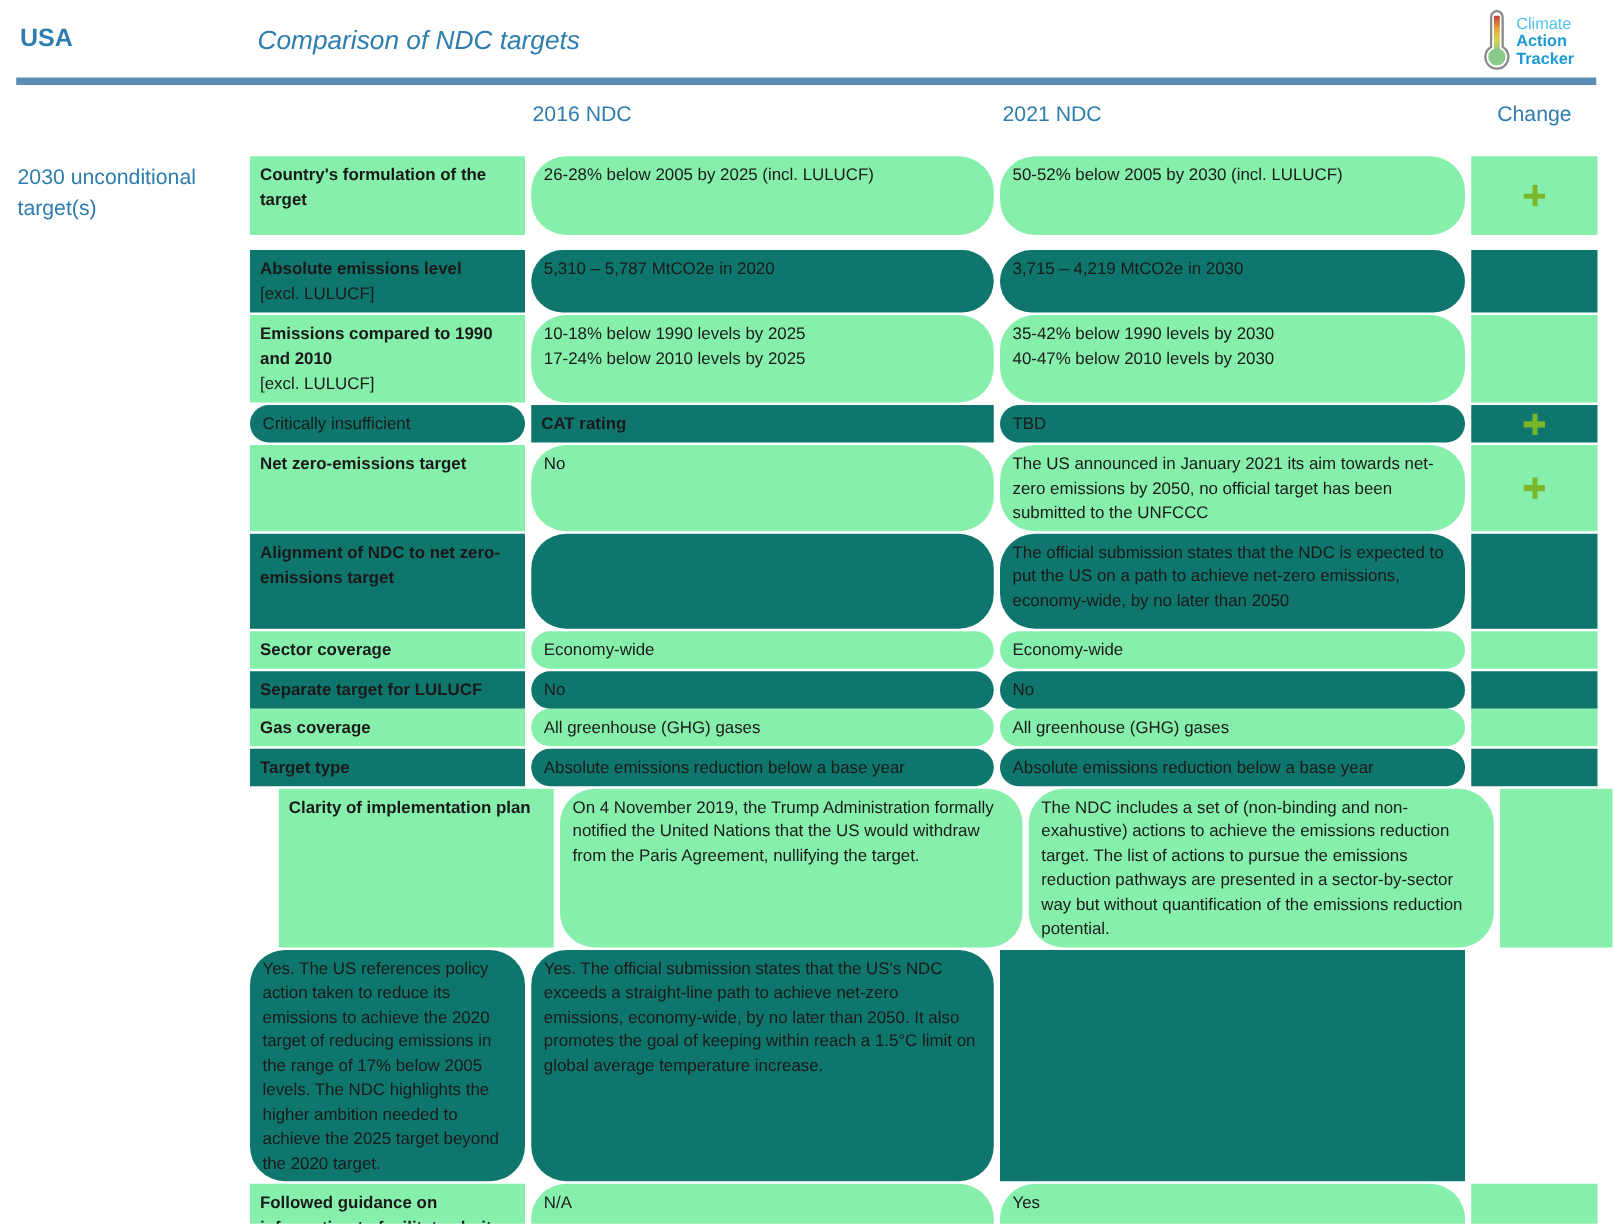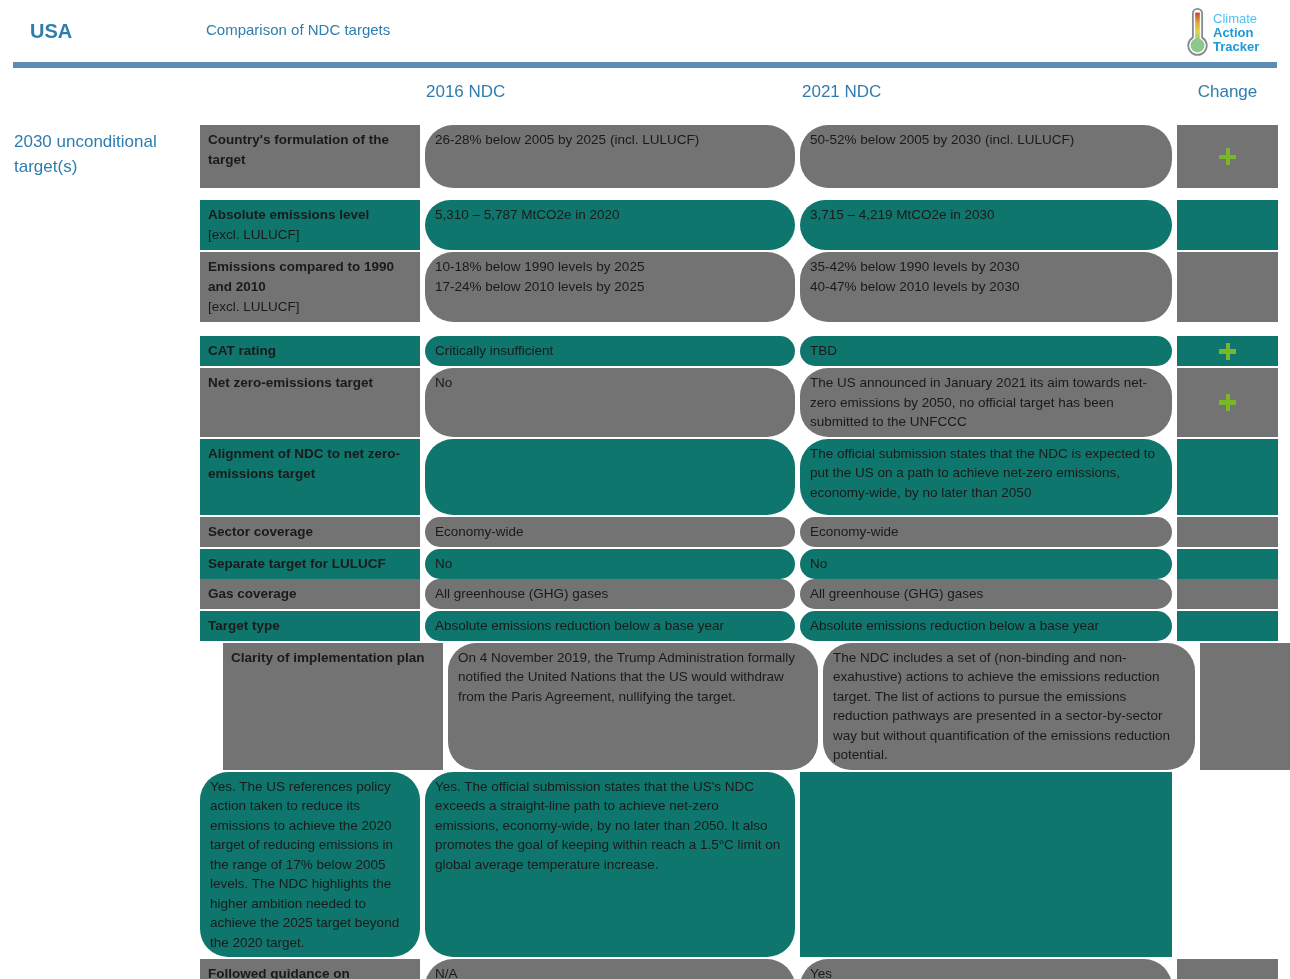--- a/index.html
+++ b/index.html
@@ -1,22 +1,22 @@
 <!DOCTYPE html>
 <html><head>
 <meta charset="utf-8">
 <style>
   html,body{margin:0;padding:0;background:#ffffff;}
   body{width:1290px;height:979px;position:relative;overflow:hidden;
        font-family:"Liberation Sans","DejaVu Sans",sans-serif;color:#1a1a1a;}
   .page{position:absolute;inset:0;}
 
   
-  .hdr-country{position:absolute;left:30px;top:20px;font-size:20px;font-weight:bold;color:#2E7DAE;}
-  .hdr-title{position:absolute;left:206px;top:21px;font-size:15px;color:#2E7DAE;}
+  .hdr-country{position:absolute;left:16px;top:20px;font-size:20px;font-weight:bold;color:#2E7DAE;}
+  .hdr-title{position:absolute;left:206px;top:21px;font-size:21px;color:#2E7DAE;font-style:italic;}
   .divider{position:absolute;left:13px;top:62px;width:1264px;height:6px;background:#5D8CB4;}
 
   
   .logo{position:absolute;left:1186px;top:8px;display:flex;align-items:center;}
   .logo svg{display:block;}
   .logo-text{margin-left:4px;font-size:13px;line-height:14px;}
   .lt1{color:#4FC2F0;font-weight:normal;}
   .lt2,.lt3{color:#1C9AD5;font-weight:bold;}
 
   
@@ -25,21 +25,21 @@
   .col-h-2021{left:802px;}
   .col-h-change{left:1177px;width:101px;text-align:center;}
 
   
   .group-label{position:absolute;left:14px;top:129px;width:175px;
                font-size:17px;line-height:25px;color:#2E7DAE;}
 
   
   .table{position:absolute;left:200px;top:125px;width:1078px;}
   .row{display:grid;grid-template-columns:220px 370px 372px 101px;column-gap:5px;}
-  .row.odd  .cell{background:#737373;}
+  .row.odd  .cell{background:#86efac;}
   .row.even .cell{background:#0f766e;}
   .cell{box-sizing:border-box;}
   .label-cell{padding:5px 8px;}
   .label-text{font-weight:bold;font-size:13.5px;line-height:20px;}
   .label-note{font-size:13.5px;line-height:20px;}
   .value-cell{padding:5px 10px;font-size:13.5px;line-height:19.5px;white-space:pre-line;border-radius:28px;}
   .change-cell{display:flex;align-items:center;justify-content:center;}
   .plus-icon{position:relative;width:17px;height:17px;display:block;}
   .plus-icon::before{content:'';position:absolute;left:0;top:6.5px;width:17px;height:4.5px;background:#7AB629;}
   .plus-icon::after{content:'';position:absolute;left:6.5px;top:0;width:4.5px;height:17px;background:#7AB629;}
@@ -96,36 +96,36 @@
       </div>
       <div class="row even" style="min-height: 50px; margin-bottom: 2px;">
         <div class="cell label-cell">
           <div class="label-text">Absolute emissions level</div>
           <div class="label-note">[excl. LULUCF]</div>
         </div>
         <div class="cell value-cell">5,310 – 5,787 MtCO2e in 2020</div>
         <div class="cell value-cell">3,715 – 4,219 MtCO2e in 2030</div>
         <div class="cell change-cell"></div>
       </div>
-      <div class="row odd" style="min-height: 68px; margin-bottom: 14px;">
+      <div class="row odd" style="min-height: 68px; margin-bottom: 2px;">
         <div class="cell label-cell">
           <div class="label-text">Emissions compared to 1990 and 2010</div>
           <div class="label-note">[excl. LULUCF]</div>
         </div>
         <div class="cell value-cell">10-18% below 1990 levels by 2025
 17-24% below 2010 levels by 2025</div>
         <div class="cell value-cell">35-42% below 1990 levels by 2030
 40-47% below 2010 levels by 2030</div>
         <div class="cell change-cell"></div>
       </div>
       <div class="row even" style="min-height: 26px; margin-bottom: 2px;">
+        <div class="cell value-cell">Critically insufficient</div>
         <div class="cell label-cell">
           <div class="label-text">CAT rating</div>
         </div>
-        <div class="cell value-cell">Critically insufficient</div>
         <div class="cell value-cell">TBD</div>
         <div class="cell change-cell">
           <div class="plus-icon"></div>
         </div>
       </div>
       <div class="row odd" style="min-height: 68px; margin-bottom: 2px;">
         <div class="cell label-cell">
           <div class="label-text">Net zero-emissions target</div>
         </div>
         <div class="cell value-cell">No</div>

